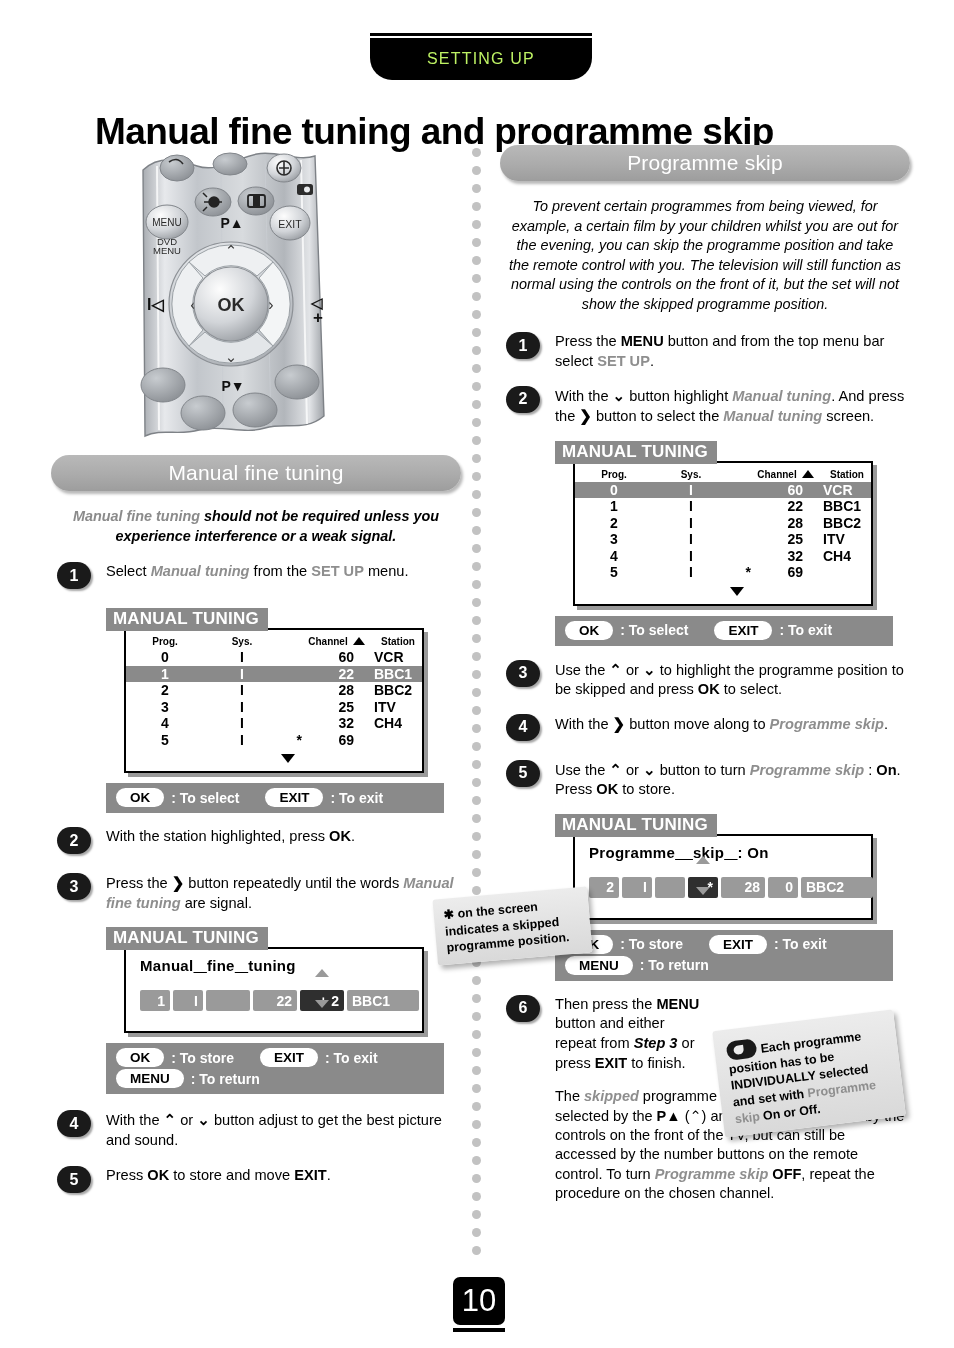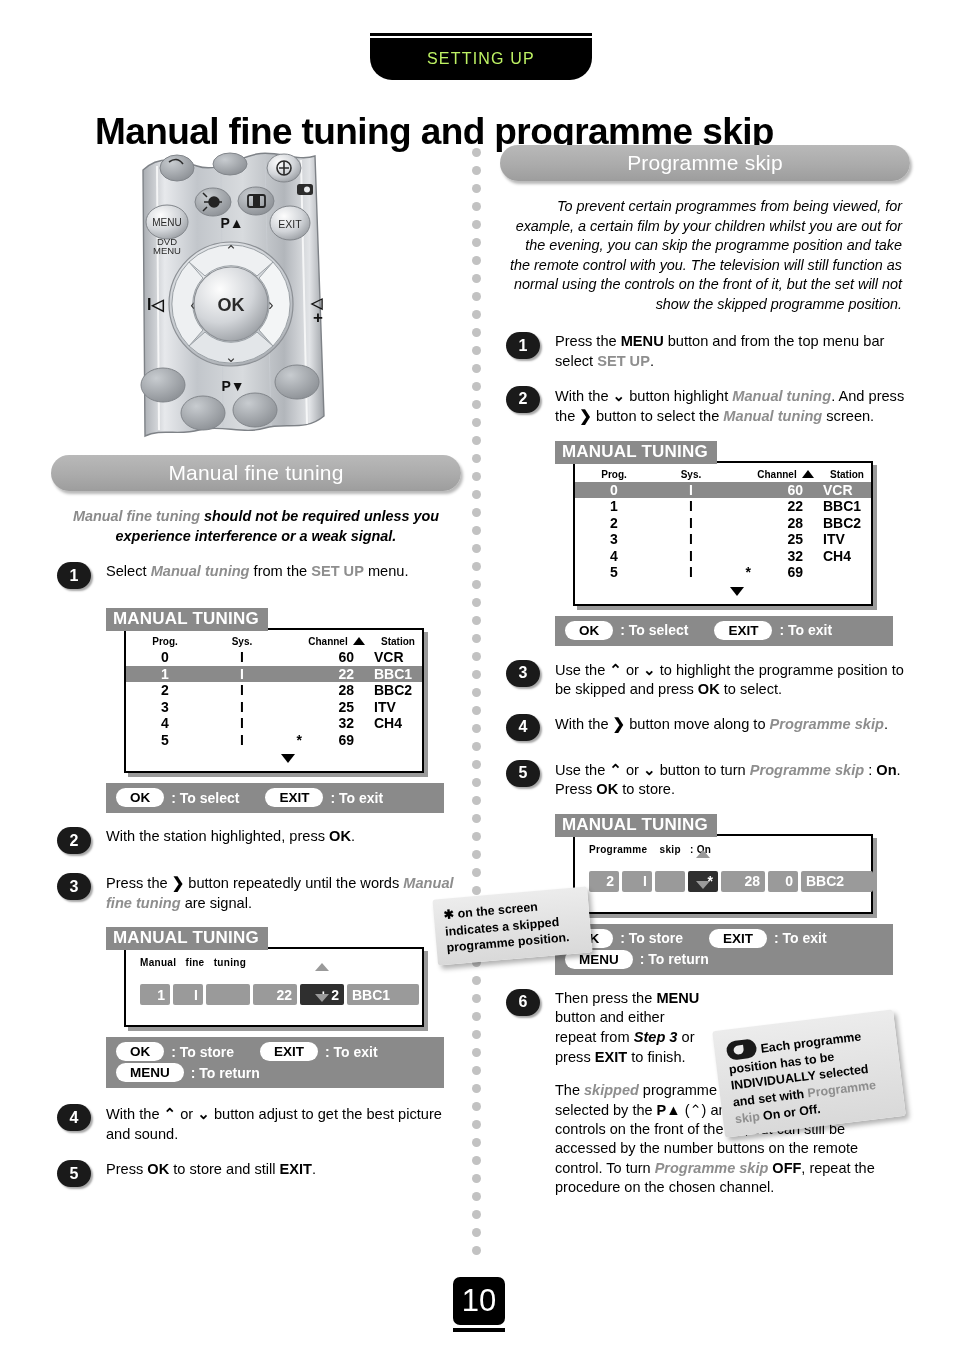--- a/index.html
+++ b/index.html
@@ -37,21 +37,21 @@
     box-shadow:2px 3px 3px rgba(0,0,0,.28);
   }
   .pill span{color:#ffffff;font-size:21px;font-weight:400;letter-spacing:.2px;}
 
   
   .intro{
     font-style:italic;font-weight:700;font-size:14.4px;line-height:1.36;
     text-align:center;margin:0 6px 16px 6px;
   }
   .intro .gy{color:#8b8b8b;}
-  .intro.normal{font-weight:400;text-align:right;}
+  .intro.normal{font-weight:400;}
 
   
   .step{position:relative;padding-left:55px;margin-bottom:14px;min-height:32px;}
   .bullet{
     position:absolute;left:6px;top:0;width:34px;height:27px;border-radius:14px;
     background:#1a1a1a;color:#fff;font-size:16px;font-weight:700;
     display:flex;align-items:center;justify-content:center;
     box-shadow:2px 2px 2px rgba(0,0,0,.35);
   }
   .step p{margin:0;font-size:14.6px;line-height:1.34;}
@@ -82,21 +82,21 @@
   tr.hl td{background:#8a8a8a;color:#fff;}
   tr.hl{box-shadow:none;}
   .th-chan{position:relative;}
   .caret-up{position:absolute;right:-5px;top:2px;width:0;height:0;
     border-left:6px solid transparent;border-right:6px solid transparent;border-bottom:8px solid #000;}
   .caret-down-row{text-align:center;padding-top:1px;}
   .caret-dn{display:inline-block;width:0;height:0;margin-left:28px;
     border-left:7px solid transparent;border-right:7px solid transparent;border-top:9px solid #000;}
 
   
-  .edit-head{font-size:10px;font-weight:700;padding:3px 6px 4px 14px;letter-spacing:.3px;}
+  .edit-head{font-size:15px;font-weight:700;padding:3px 6px 4px 14px;letter-spacing:.3px;text-decoration:underline;}
   .edit-head .sp{display:inline-block;}
   .chips{display:flex;align-items:center;padding:0 0 6px 14px;position:relative;}
   .chip{
     background:#9a9a9a;color:#fff;font-size:14px;font-weight:700;
     height:21px;min-width:20px;margin-right:3px;border-radius:2px;
     display:flex;align-items:center;justify-content:flex-end;padding:0 5px;
   }
   .chip.blank{width:34px;}
   .chip.sel{background:#2f2f2f;}
   .chip.wide{min-width:62px;justify-content:flex-start;}
@@ -459,21 +459,21 @@
     </div>
   </div>
 
   <div class="step" style="margin-top:16px;">
     <div class="bullet">4</div>
     <p><span>With the </span><span class="arrow">⌃</span><span> or </span><span class="arrow">⌄</span><span> button adjust to get the best picture and sound.</span></p>
   </div>
 
   <div class="step" style="margin-top:16px;">
     <div class="bullet">5</div>
-    <p><span>Press </span><span class="bd">OK</span><span> to store and still </span><span class="bd">EXIT</span><span>.</span></p>
+    <p><span>Press </span><span class="bd">OK</span><span> to store and move </span><span class="bd">EXIT</span><span>.</span></p>
   </div>
 </div>
 
 <div class="col-right">
 
   <div class="pill-wrap">
     <div class="pill">
         <span>Programme skip</span>
       </div>
   </div>

